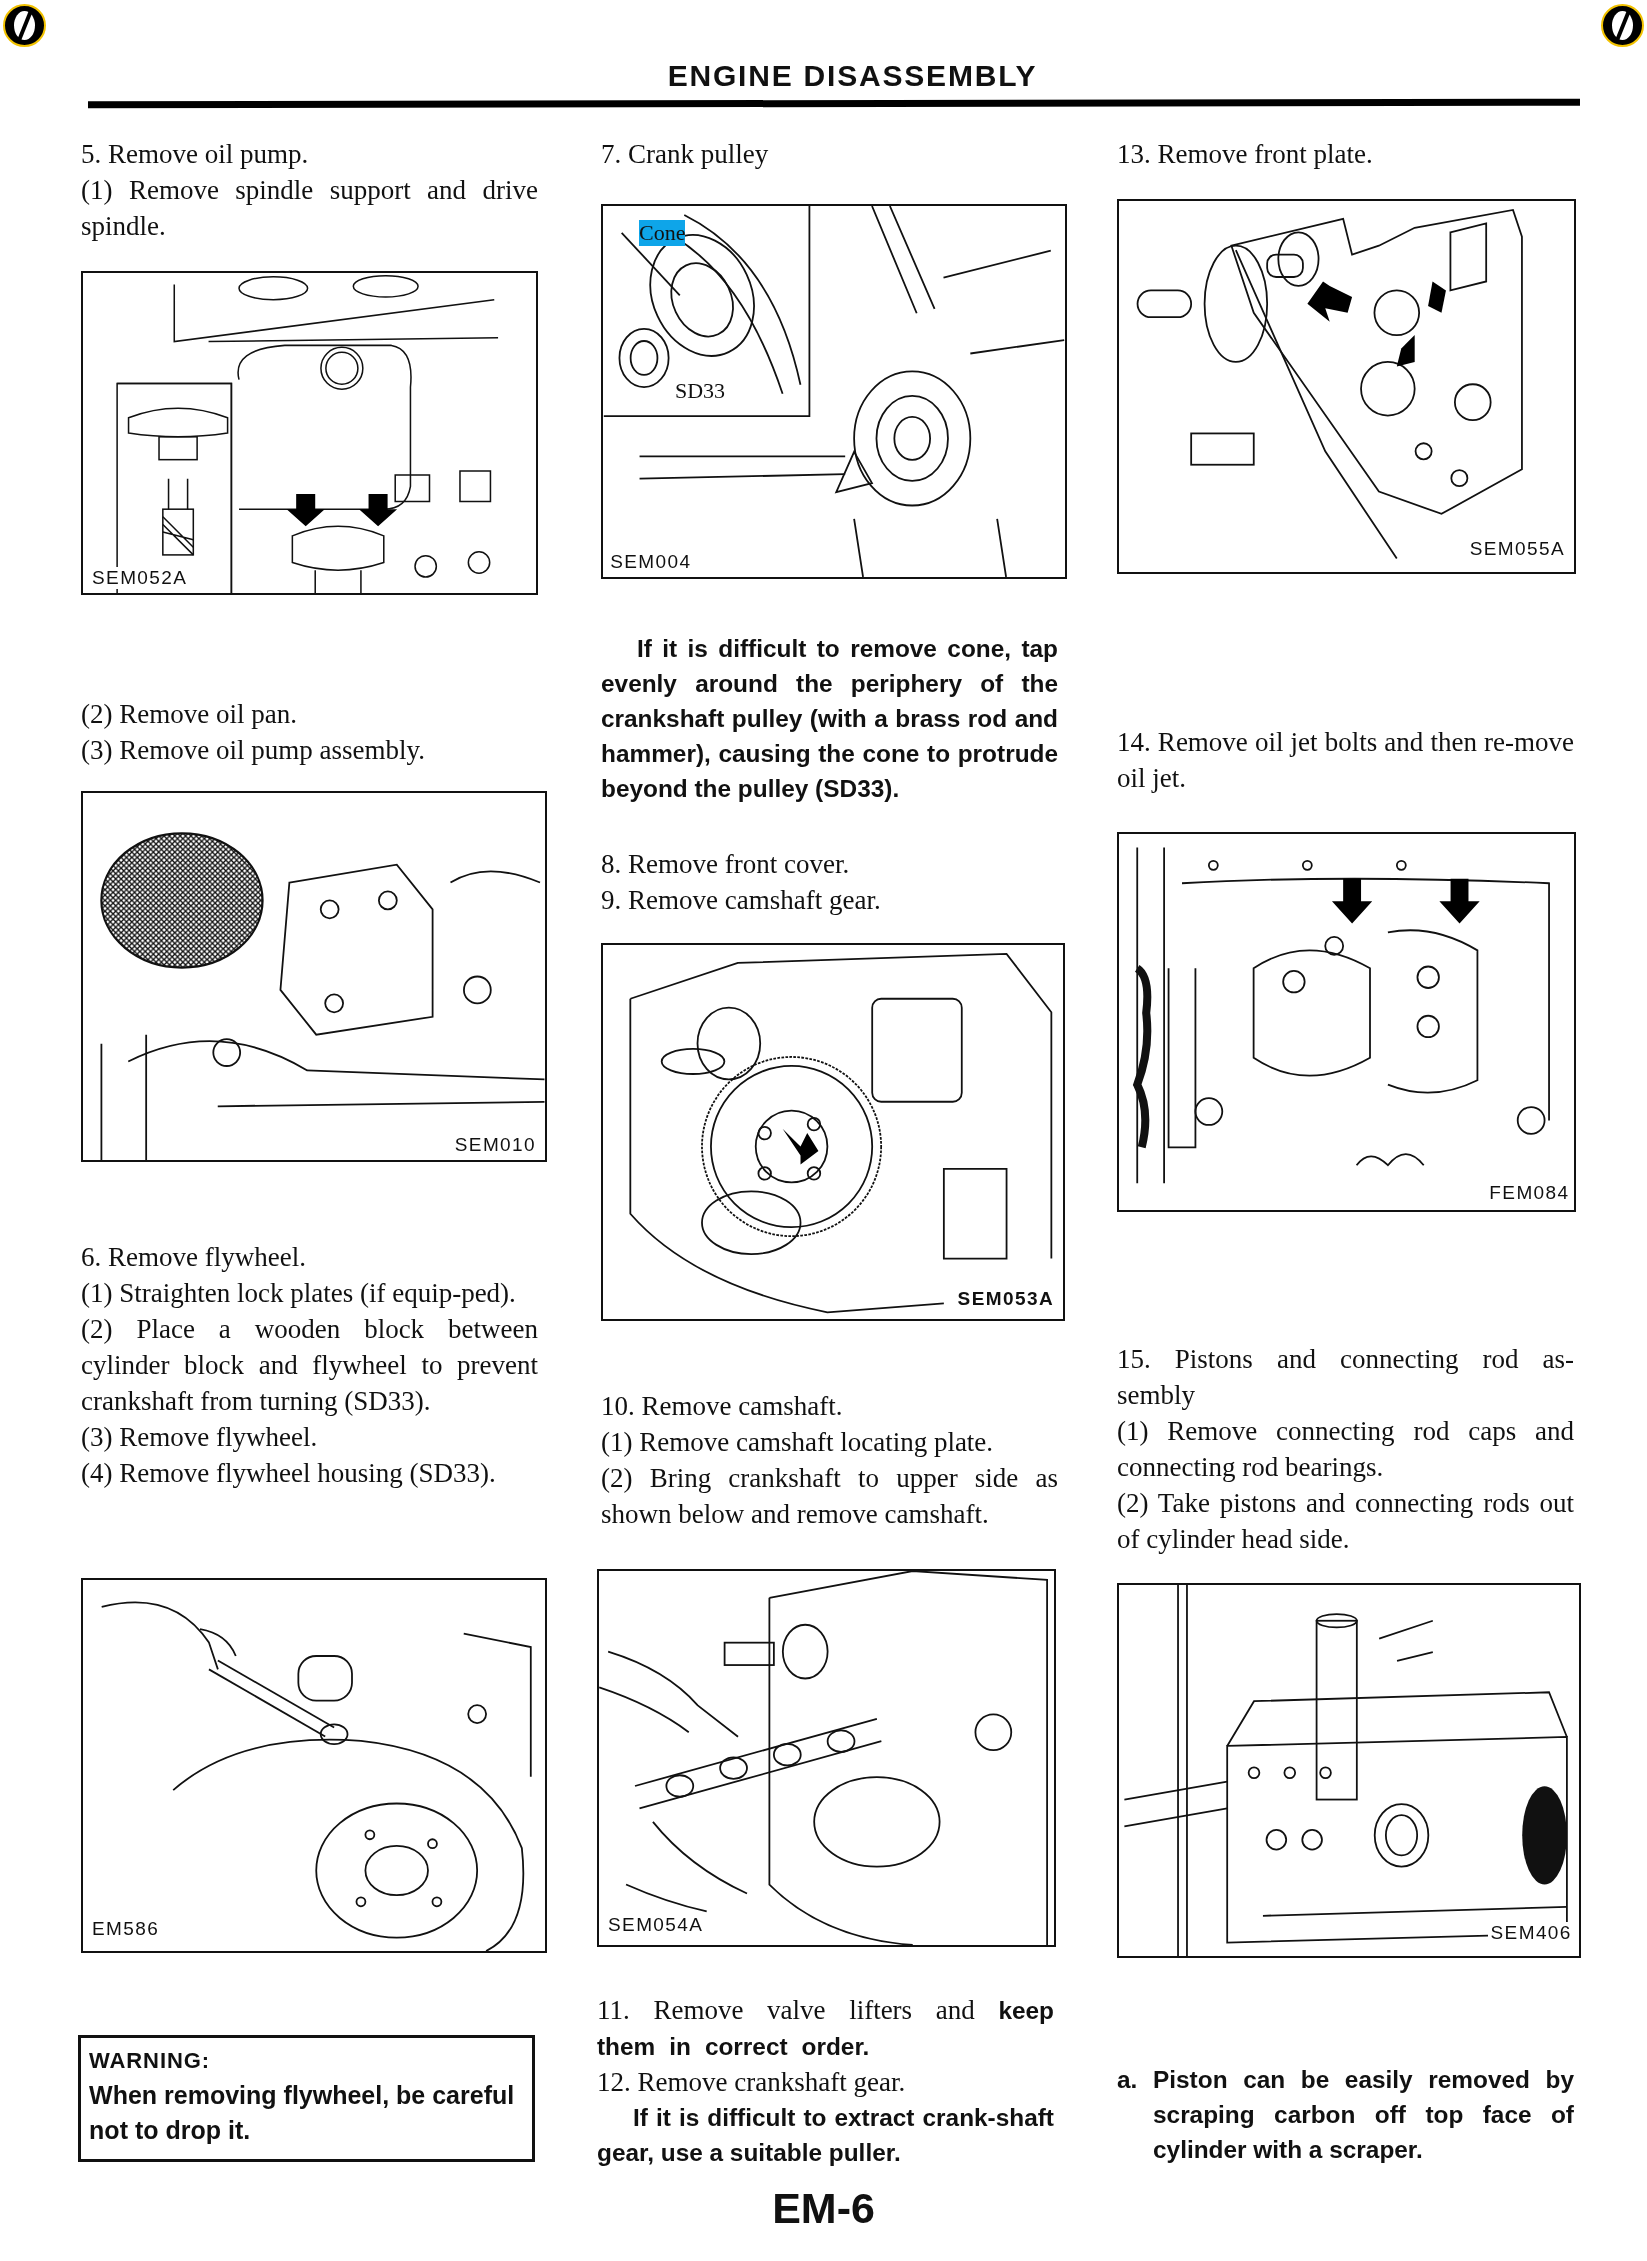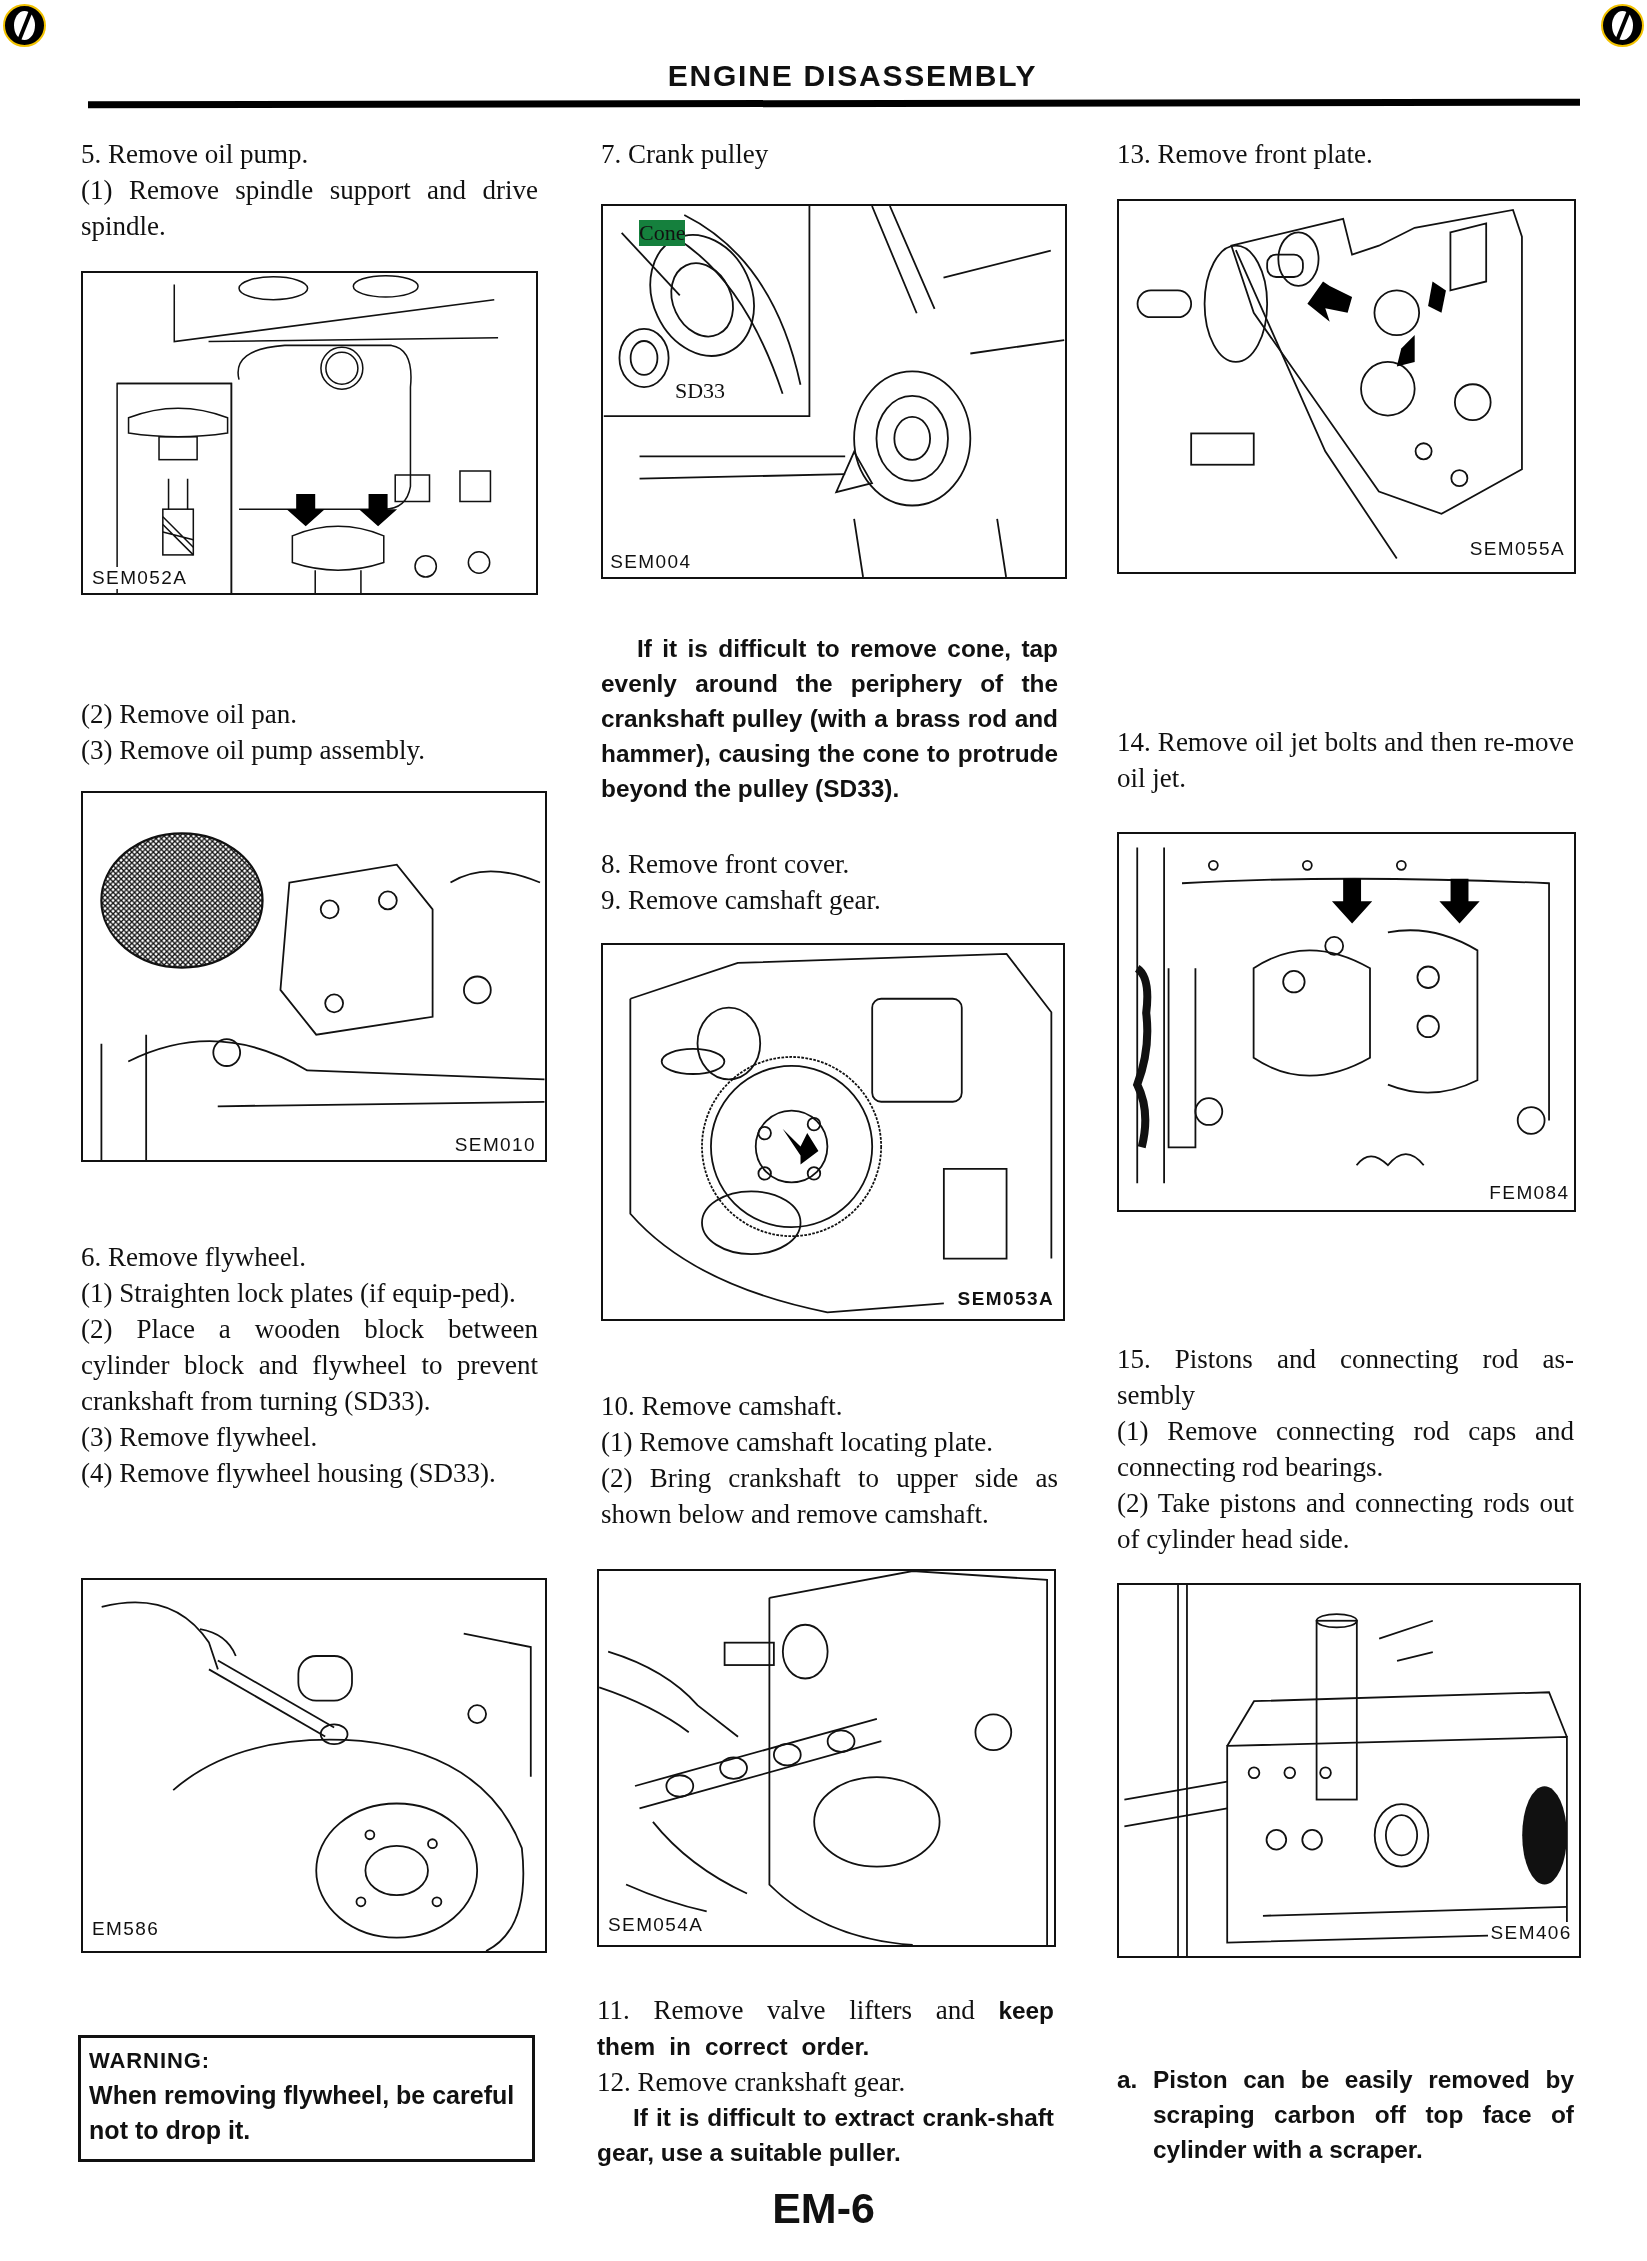--- a/index.html
+++ b/index.html
@@ -162,21 +162,21 @@
       <ellipse cx="690" cy="520" rx="130" ry="150"></ellipse>
         <ellipse cx="690" cy="520" rx="80" ry="95"></ellipse>
       <ellipse cx="690" cy="520" rx="40" ry="48"></ellipse>
       <path d="M80 560 L540 560 M80 610 L540 600"></path>
         <path d="M560 550 L600 620 L520 640 Z"></path>
       <path d="M600 0 L700 240 M640 0 L740 230"></path>
       <path d="M760 160 L1000 100 M820 330 L1030 300"></path>
       <path d="M560 700 L580 830 M880 700 L900 830"></path>
     </g>
   </svg>
-  <div class="abs serif" style="left:36px; top:13.6px; font-size:22px; background:#15803d;">Cone</div>
+  <div class="abs serif" style="left:36px; top:13.6px; font-size:22px; background:#0ea5e9;">Cone</div>
   <div class="abs serif" style="left:72px; top:172px; font-size:22px; background:#fff;text-align:center;">SD33</div>
   <div class="fig-label" style="left:4.5px; bottom:3.6px;">SEM004</div>
 </div>
 
 <div class="abs boldsans just" style="left:601px; top:631px; width:457px; text-indent:36px;">If it is difficult to remove cone, tap evenly around the periphery of the crankshaft pulley (with a brass rod and hammer), causing the cone to protrude beyond the pulley (SD33).</div>
 
 <div class="abs text serif" style="left:601px; top:846px; width:457px;">
   <p>8. Remove front cover.</p>
   <p>9. Remove camshaft gear.</p>
 </div>

